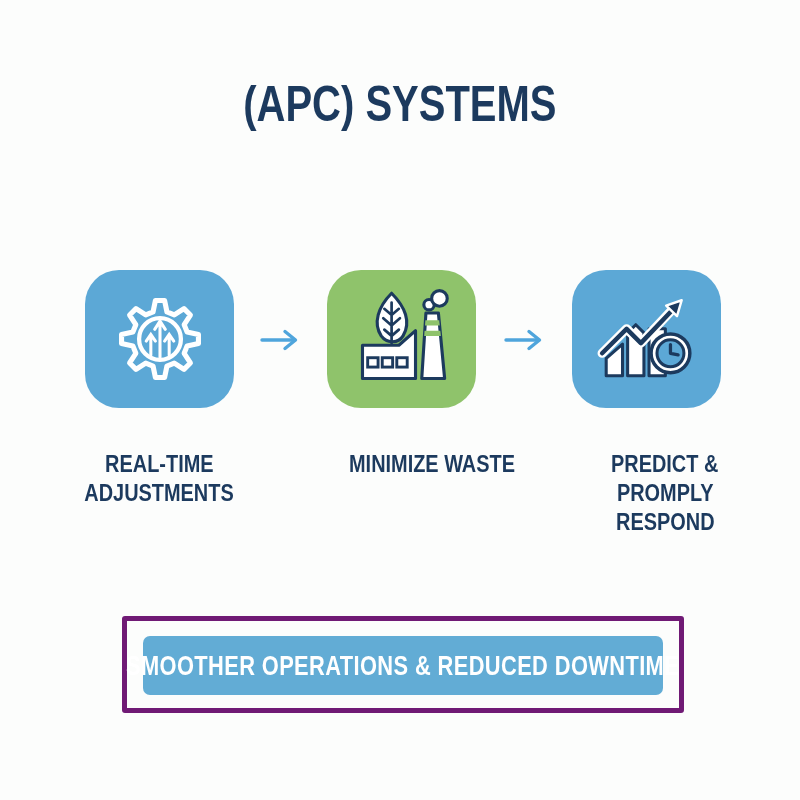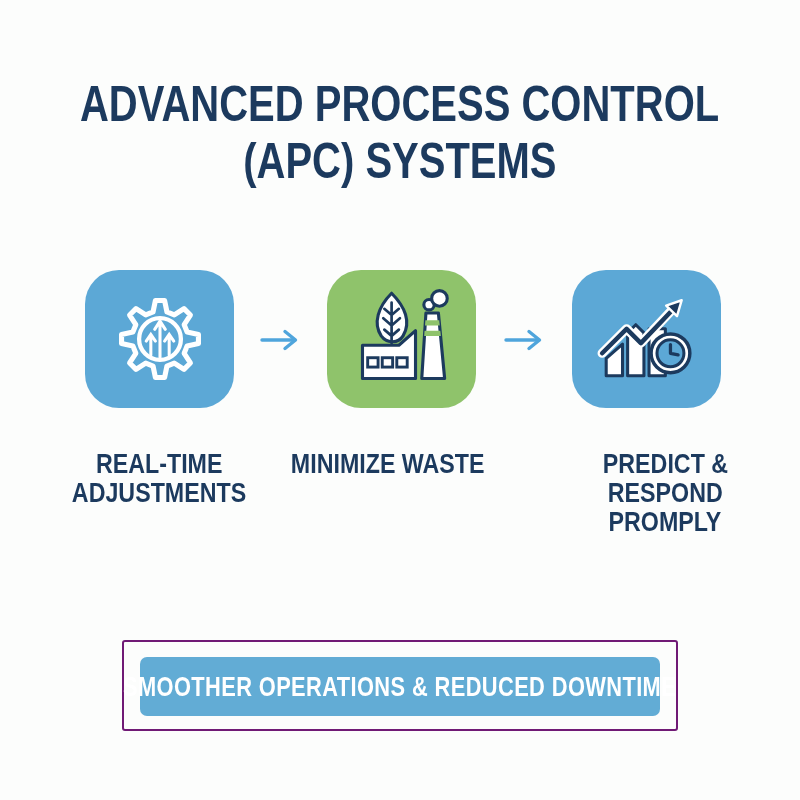--- a/index.html
+++ b/index.html
@@ -20,41 +20,40 @@
   .box-green{background:#8FC36B;}
   #box1{left:85px;}
   #box2{left:327px;}
   #box3{left:572px;}
 
   .flow-arrow{position:absolute;top:328px;width:44px;height:24px;}
   #arrow1{left:259px;}
   #arrow2{left:503px;}
 
   .feature-label{position:absolute;top:449px;width:240px;text-align:center;
-                 color:#1C3A5E;font-weight:700;font-size:28px;line-height:29px;}
+                 color:#1C3A5E;font-weight:700;font-size:24px;line-height:29px;}
   #label1{left:39px;}
-  #label2{left:268px;}
+  #label2{left:292px;text-align:right;}
   #label3{left:545px;}
   .feature-label .line{display:block;}
 
-  .banner-outer{position:absolute;left:122px;top:640px;width:552px;height:87px;
-                border:2px solid #701a75;border-radius:3px;background:#FCFDFC;}
+  .banner-outer{position:absolute;left:122px;top:616px;width:552px;height:87px;
+                border:5px solid #701a75;border-radius:3px;background:#FCFDFC;}
   .banner-inner{position:absolute;left:16px;top:15px;right:16px;bottom:13px;
                 background:#62ACD5;border-radius:7px;
                 display:flex;align-items:center;justify-content:center;}
   .banner-text{color:#FFFFFF;font-weight:700;font-size:28px;letter-spacing:.5px;
                display:inline-block;transform:scaleX(.78);transform-origin:50% 50%;white-space:nowrap;}
 </style>
 </head>
 <body>
 
 <div class="stage">
 
   <h1 class="title" style="margin:0;">
-    <span class="line"><span class="cx">ADVANCED PROCESS CONTROL</span></span>
     <span class="line"><span class="cx">(APC) SYSTEMS</span></span>
   </h1>
 
   <div class="feature-box box-blue" id="box1">
     <svg width="102" height="102" viewBox="0 0 100 100">
       <path d="M43.2,23.4L45.5,12.3L54.5,12.3L56.8,23.4L64.0,26.3L73.5,20.2L79.8,26.5L73.7,36.0L76.6,43.2L87.7,45.5L87.7,54.5L76.6,56.8L73.7,64.0L79.8,73.5L73.5,79.8L64.0,73.7L56.8,76.6L54.5,87.7L45.5,87.7L43.2,76.6L36.0,73.7L26.5,79.8L20.2,73.5L26.3,64.0L23.4,56.8L12.3,54.5L12.3,45.5L23.4,43.2L26.3,36.0L20.2,26.5L26.5,20.2L36.0,26.3Z" fill="none" stroke="#FFFFFF" stroke-width="5" stroke-linejoin="round"></path>
       <circle cx="50" cy="50" r="20.5" fill="none" stroke="#FFFFFF" stroke-width="4.2"></circle>
       <g stroke="#FFFFFF" stroke-width="3" stroke-linecap="round" fill="none">
         <path d="M41,66 L41,49 M36.5,52 L41,45.5 L45.5,52"></path>
         <path d="M50,68 L50,37 M44.8,40.5 L50,32.5 L55.2,40.5"></path>
@@ -117,22 +116,22 @@
 
   <div class="feature-label" id="label1">
     <span class="line"><span class="cx84">REAL-TIME</span></span>
     <span class="line"><span class="cx84">ADJUSTMENTS</span></span>
   </div>
   <div class="feature-label" id="label2">
     <span class="line"><span class="cx84">MINIMIZE WASTE</span></span>
   </div>
   <div class="feature-label" id="label3">
     <span class="line"><span class="cx84">PREDICT &amp;</span></span>
+    <span class="line"><span class="cx84">PROMPLY</span></span>
     <span class="line"><span class="cx84">RESPOND</span></span>
-    <span class="line"><span class="cx84">PROMPLY</span></span>
   </div>
 
   <div class="banner-outer">
     <div class="banner-inner">
       <span class="banner-text">SMOOTHER OPERATIONS &amp; REDUCED DOWNTIME</span>
     </div>
   </div>
 
 </div>
 

